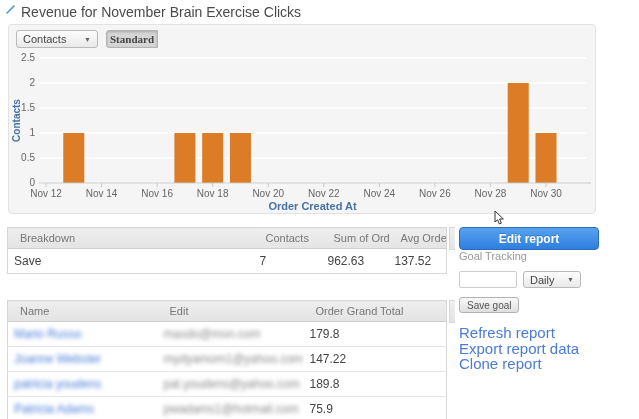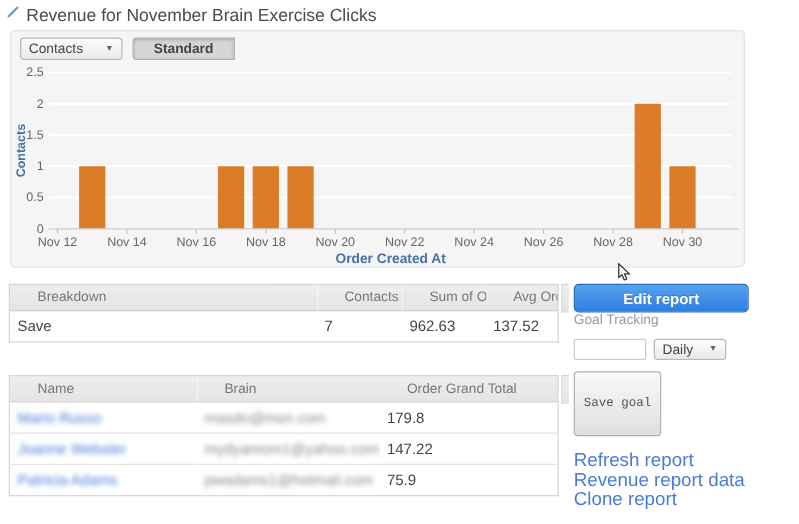--- a/index.html
+++ b/index.html
@@ -11,51 +11,51 @@
   
   .chart-panel{position:absolute;left:8px;top:24px;width:586px;height:188px;
                background:#f5f5f5;border:1px solid #e2e2e2;border-radius:4px;}
   .controls{position:absolute;left:7px;top:5px;display:flex;align-items:center;}
   .fake-select{height:16px;border:1px solid #b9b9b9;border-radius:3px;
                background:linear-gradient(#fdfdfd,#e9e9e9);display:flex;align-items:center;
                justify-content:space-between;font-size:11px;color:#444;padding:0 6px;cursor:pointer;}
   .metric-select{width:68px;}
   .select-arrow{font-size:7px;color:#666;margin-left:6px;}
   .seg-group{display:flex;margin-left:8px;}
-  .seg-btn{height:16px;line-height:16px;padding:0 16px;font-size:11px;font-weight:bold;color:#555;
-           border:1px solid #b3b3b3;background:linear-gradient(#fbfbfb,#e9e9e9);cursor:pointer;}
+  .seg-btn{height:16px;line-height:16px;padding:0 3px;font-size:11px;font-weight:bold;color:#555;
+           border:1px solid #b3b3b3;background:linear-gradient(#fbfbfb,#e9e9e9);cursor:pointer;font-family:Liberation Serif, serif;}
   .seg-btn.first{border-radius:3px 0 0 3px;}
   .seg-btn.last{border-radius:0 3px 3px 0;border-left:none;}
   .seg-btn.active{background:#d6d6d6;box-shadow:inset 0 1px 3px rgba(0,0,0,.2);color:#444;}
   
   .tbl{position:absolute;left:7px;width:439px;border:1px solid #d7d7d7;background:#fff;
        border-collapse:collapse;table-layout:fixed;font-size:12px;}
   .tbl th{background:linear-gradient(#eeeeee,#e4e4e4);color:#777;font-size:11px;font-weight:normal;
-          text-align:left;padding:4px 22px;border-bottom:1px solid #cfcfcf;white-space:nowrap;overflow:hidden;}
+          text-align:left;padding:4px 12px;border-bottom:1px solid #cfcfcf;white-space:nowrap;overflow:hidden;}
   .tbl td{padding:5px 6px;border-bottom:1px solid #e4e4e4;color:#444;white-space:nowrap;overflow:hidden;}
   .tbl tr:last-child td{border-bottom:none;}
   #breakdown-table{top:227px;}
   #contacts-table{top:300px;}
   .sliver{position:absolute;width:5px;height:21px;background:linear-gradient(#eeeeee,#e4e4e4);
           border:1px solid #d7d7d7;border-right:none;}
   .blur-name{color:#4a7bd8;filter:blur(2px);}
   .blur-email{color:#8a8a8a;filter:blur(2px);}
   
   .sidebar{position:absolute;left:459px;top:227px;width:138px;}
   .edit-btn{width:138px;height:21px;border:1px solid #2b6cb8;border-radius:4px;color:#fff;
             font-weight:bold;font-size:12px;background:linear-gradient(#57a2ef,#2e7fe0);
             display:flex;align-items:center;justify-content:center;cursor:pointer;
             text-shadow:0 -1px 0 rgba(0,0,0,.2);text-align:center;}
   .side-label{font-size:11px;color:#999;}
   .goal-row{display:flex;align-items:center;margin-top:9px;gap:6px;}
   .goal-input{width:50px;height:13px;border:1px solid #ccc;border-radius:2px;font-size:11px;padding:1px 3px;}
   .daily-select{width:44px;height:15px;}
-  .save-btn{margin-top:9px;height:14px;padding:18px 7px;font-size:10px;color:#555;
+  .save-btn{margin-top:9px;height:14px;padding:0 7px;font-size:10px;color:#555;
             border:1px solid #b3b3b3;border-radius:3px;background:linear-gradient(#f9f9f9,#dfdfdf);
-            display:inline-flex;align-items:center;cursor:pointer;font-family:Liberation Mono, monospace;}
+            display:inline-flex;align-items:center;cursor:pointer;}
   .actions{margin-top:14px;}
   .action-link{display:block;font-size:15px;color:#4a7bd8;text-decoration:none;margin-top:4px;
                line-height:11.5px;cursor:pointer;}
   #cursor{position:absolute;left:494px;top:210px;}
 </style>
 </head>
 <body>
 
 <div class="page">
 
@@ -149,34 +149,39 @@
 
   <table class="tbl" id="contacts-table">
     <colgroup>
         <col style="width:150px">
         <col style="width:146px">
         <col style="width:143px">
       </colgroup>
     <thead>
         <tr>
           <th>Name</th>
-          <th>Brain</th>
+          <th>Edit</th>
           <th>Order Grand Total</th>
         </tr>
       </thead>
     <tbody>
         <tr>
           <td><span class="blur-name">Mario Russo</span></td>
           <td><span class="blur-email">masdo@msn.com</span></td>
           <td>179.8</td>
         </tr>
         <tr>
           <td><span class="blur-name">Joanne Webster</span></td>
           <td><span class="blur-email">mydyamom1@yahoo.com</span></td>
           <td>147.22</td>
+        </tr>
+        <tr>
+          <td><span class="blur-name">patricia youdens</span></td>
+          <td><span class="blur-email">pat.youdens@yahoo.com</span></td>
+          <td>189.8</td>
         </tr>
         <tr>
           <td><span class="blur-name">Patricia Adams</span></td>
           <td><span class="blur-email">pwadams1@hotmail.com</span></td>
           <td>75.9</td>
         </tr>
       </tbody>
   </table>
   <div class="sliver" style="left:449px;top:300px;"></div>
 
@@ -186,21 +191,21 @@
     <div class="goal-row">
       <input class="goal-input" value="" style="">
       <div class="fake-select daily-select">
         <span>Daily</span>
         <span class="select-arrow">▼</span>
       </div>
     </div>
     <div class="save-btn">Save goal</div>
     <div class="actions" id="action-links">
         <a class="action-link">Refresh report</a>
-        <a class="action-link">Revenue report data</a>
+        <a class="action-link">Export report data</a>
         <a class="action-link">Clone report</a>
       </div>
   </div>
 
   <svg id="cursor" width="12" height="16" viewBox="0 0 12 16">
     <path d="M1 1 L1 12 L3.6 9.8 L5.4 14 L7.4 13.1 L5.6 9 L9.4 9 Z" fill="#fff" stroke="#333" stroke-width="1"></path>
   </svg>
 </div>
 
 </body></html>

